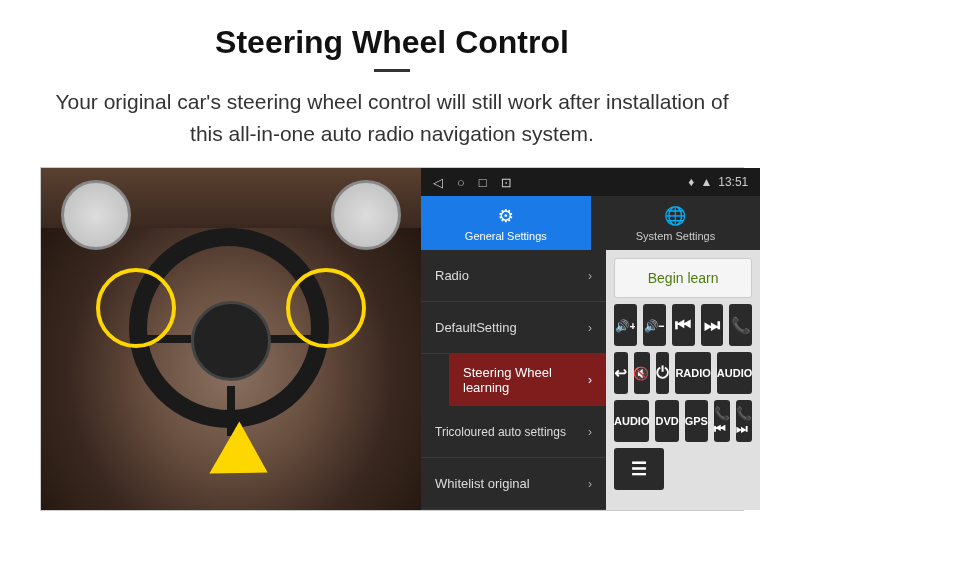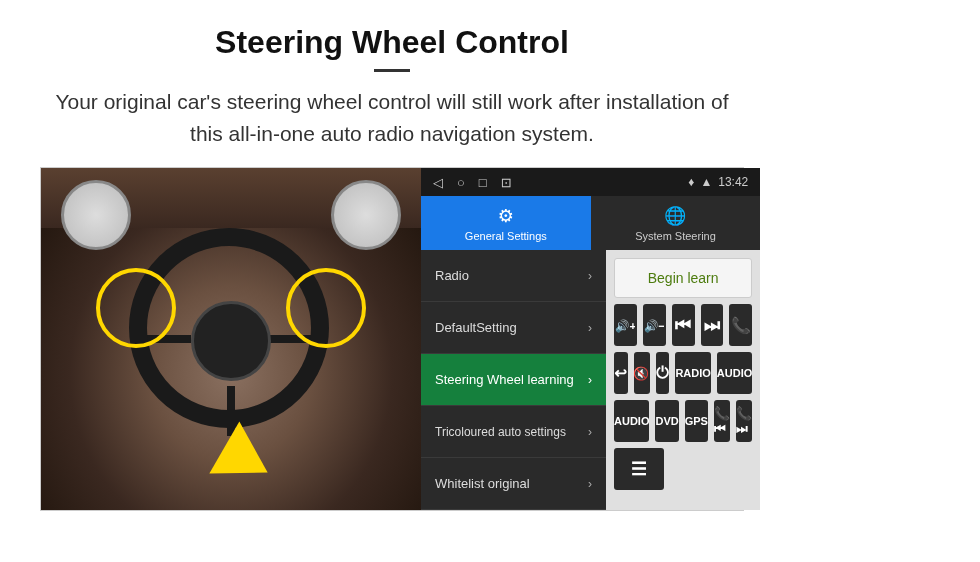--- a/index.html
+++ b/index.html
@@ -253,22 +253,23 @@
       display: flex;
       align-items: center;
       justify-content: space-between;
       padding: 0 14px;
       color: #ddd;
       font-size: 13px;
       border-bottom: 1px solid #3a3a3a;
       cursor: pointer;
     }
     .menu-item.active {
-      background: #15803d;
+      background: #7f1d1d;
       color: #fff;
+      margin-left: 28px;
     }
     .menu-item .chevron {
       color: #aaa;
       font-size: 12px;
     }
     .menu-item.active .chevron {
       color: #fff;
     }
     
     .controls-panel {
@@ -358,32 +359,32 @@
       <div class="status-bar">
         <div class="status-nav-icons">
           <span class="nav-icon">◁</span>
           <span class="nav-icon">○</span>
           <span class="nav-icon">□</span>
           <span class="nav-icon">⊡</span>
         </div>
         <div class="status-right">
           <span>♦</span>
           <span>▲</span>
-          <span>13:42</span>
+          <span>13:51</span>
         </div>
       </div>
 
       <div class="top-tabs">
         <div class="tab-general">
           <span class="tab-icon">⚙</span>
           <span>General Settings</span>
         </div>
         <div class="tab-system">
           <span class="tab-icon">🌐</span>
-          <span>System Steering</span>
+          <span>System Settings</span>
         </div>
       </div>
 
       <div class="main-content">
 
         <div class="left-menu">
           <div class="menu-item">
             <span>Radio</span>
             <span class="chevron">›</span>
           </div>

